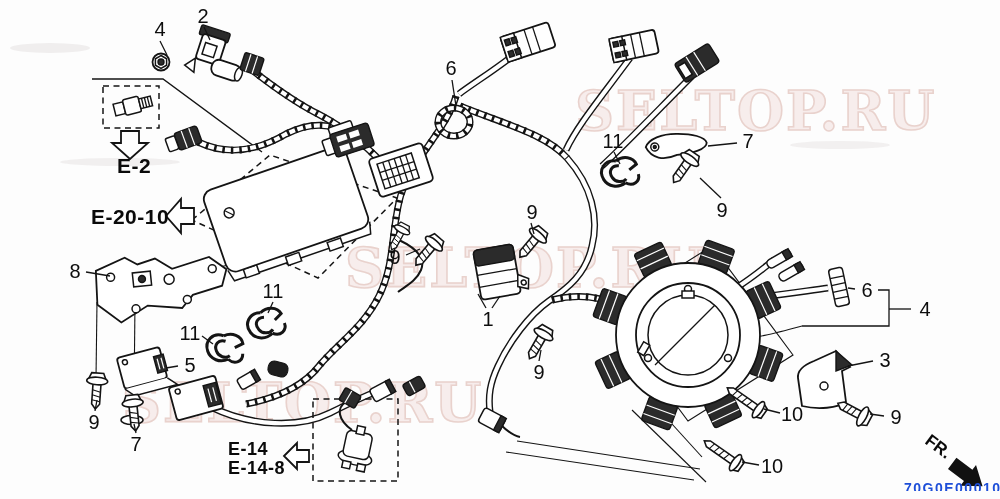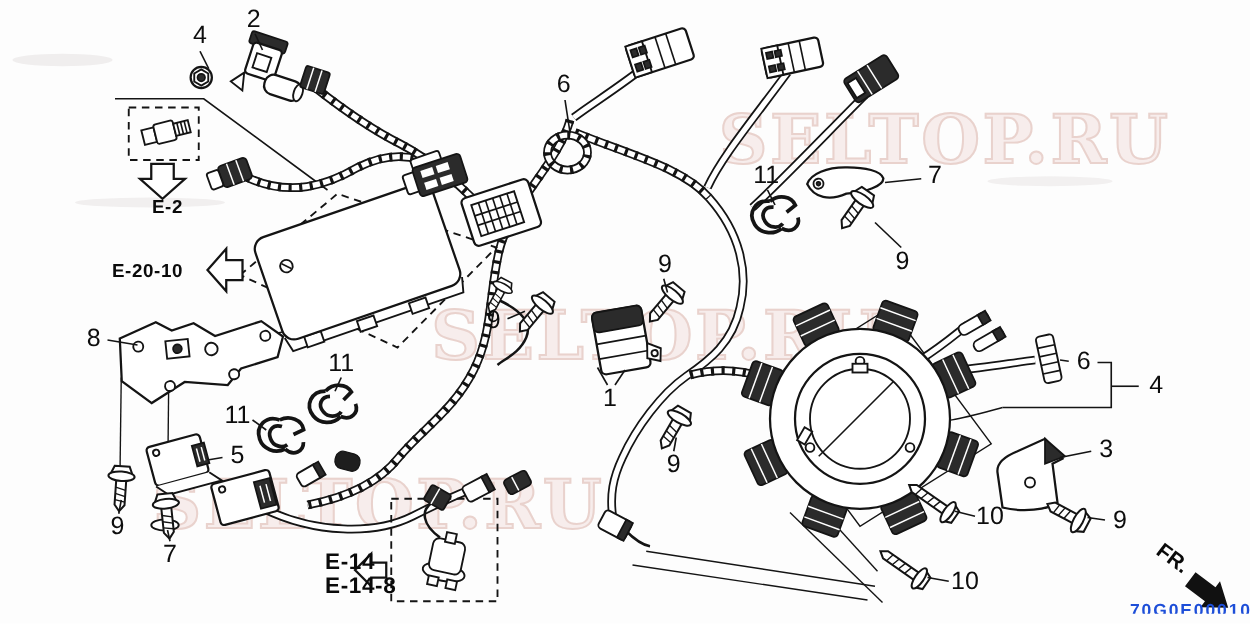--- a/index.html
+++ b/index.html
@@ -1,21 +1,21 @@
 <!DOCTYPE html>
 <html><head>
 <meta charset="utf-8">
 <style>
   html,body{margin:0;padding:0;}
   body{width:1000px;height:499px;overflow:hidden;background:#fff;}
   .page{position:relative;width:1000px;height:499px;background:#fdfdfd;font-family:"Liberation Sans",sans-serif;}
   svg{position:absolute;left:0;top:0;}
   .callout{position:absolute;transform:translate(-50%,-50%);font:20px "Liberation Sans",sans-serif;color:#0d0d0d;white-space:nowrap;}
-  .ref{position:absolute;transform:translate(-50%,-50%);font-weight:bold;font-size:15px;color:#0a0a0a;letter-spacing:.5px;white-space:nowrap;}
-  .ref-left{position:absolute;font-weight:bold;font-size:18px;color:#0a0a0a;letter-spacing:.5px;white-space:nowrap;margin-left:32px;}
+  .ref{position:absolute;transform:translate(-50%,-50%);font-weight:bold;font-size:21px;color:#0a0a0a;letter-spacing:.5px;white-space:nowrap;}
+  .ref-left{position:absolute;font-weight:bold;font-size:18px;color:#0a0a0a;letter-spacing:.5px;white-space:nowrap;}
   .fr{position:absolute;left:938px;top:447px;font-weight:bold;font-size:17px;color:#0a0a0a;transform:translate(-50%,-50%) rotate(37deg);}
   .code{position:absolute;left:904px;top:480px;width:120px;height:11px;overflow:hidden;font-weight:bold;font-size:14px;letter-spacing:1.5px;color:#1d4ed8;}
   
   .ln{stroke:#141414;stroke-width:1.3;fill:none;}
   .thin{stroke:#141414;stroke-width:1.1;fill:none;}
   .art{stroke:#141414;stroke-width:1.8;fill:#fff;}
   .art15{stroke:#141414;stroke-width:1.5;fill:#fff;}
   .dk{fill:#2b2b2b;stroke:#141414;stroke-width:1.4;}
   .w{stroke:#fff;stroke-width:1.2;fill:none;}
   .tube-o{fill:none;stroke:#141414;stroke-width:7;}
@@ -445,20 +445,20 @@
 <div class="callout" style="left:94px;top:422px">9</div>
 <div class="callout" style="left:136px;top:444px">7</div>
 <div class="callout" style="left:867px;top:290px">6</div>
 <div class="callout" style="left:925px;top:309px">4</div>
 <div class="callout" style="left:885px;top:360px">3</div>
 <div class="callout" style="left:792px;top:414px">10</div>
 <div class="callout" style="left:896px;top:417px">9</div>
 <div class="callout" style="left:772px;top:466px">10</div>
 
 <div class="ref" style="left:134px;top:166px">E-2</div>
-<div class="ref" style="left:118px;top:217px">E-20-10</div>
+<div class="ref" style="left:130px;top:217px">E-20-10</div>
 <div class="ref-left" style="left:228px;top:439px">E-14</div>
 <div class="ref-left" style="left:228px;top:458px">E-14-8</div>
 
 <div class="fr">FR.</div>
 <div class="code">70G0E00010</div>
 
 </div>
 
 </body></html>

